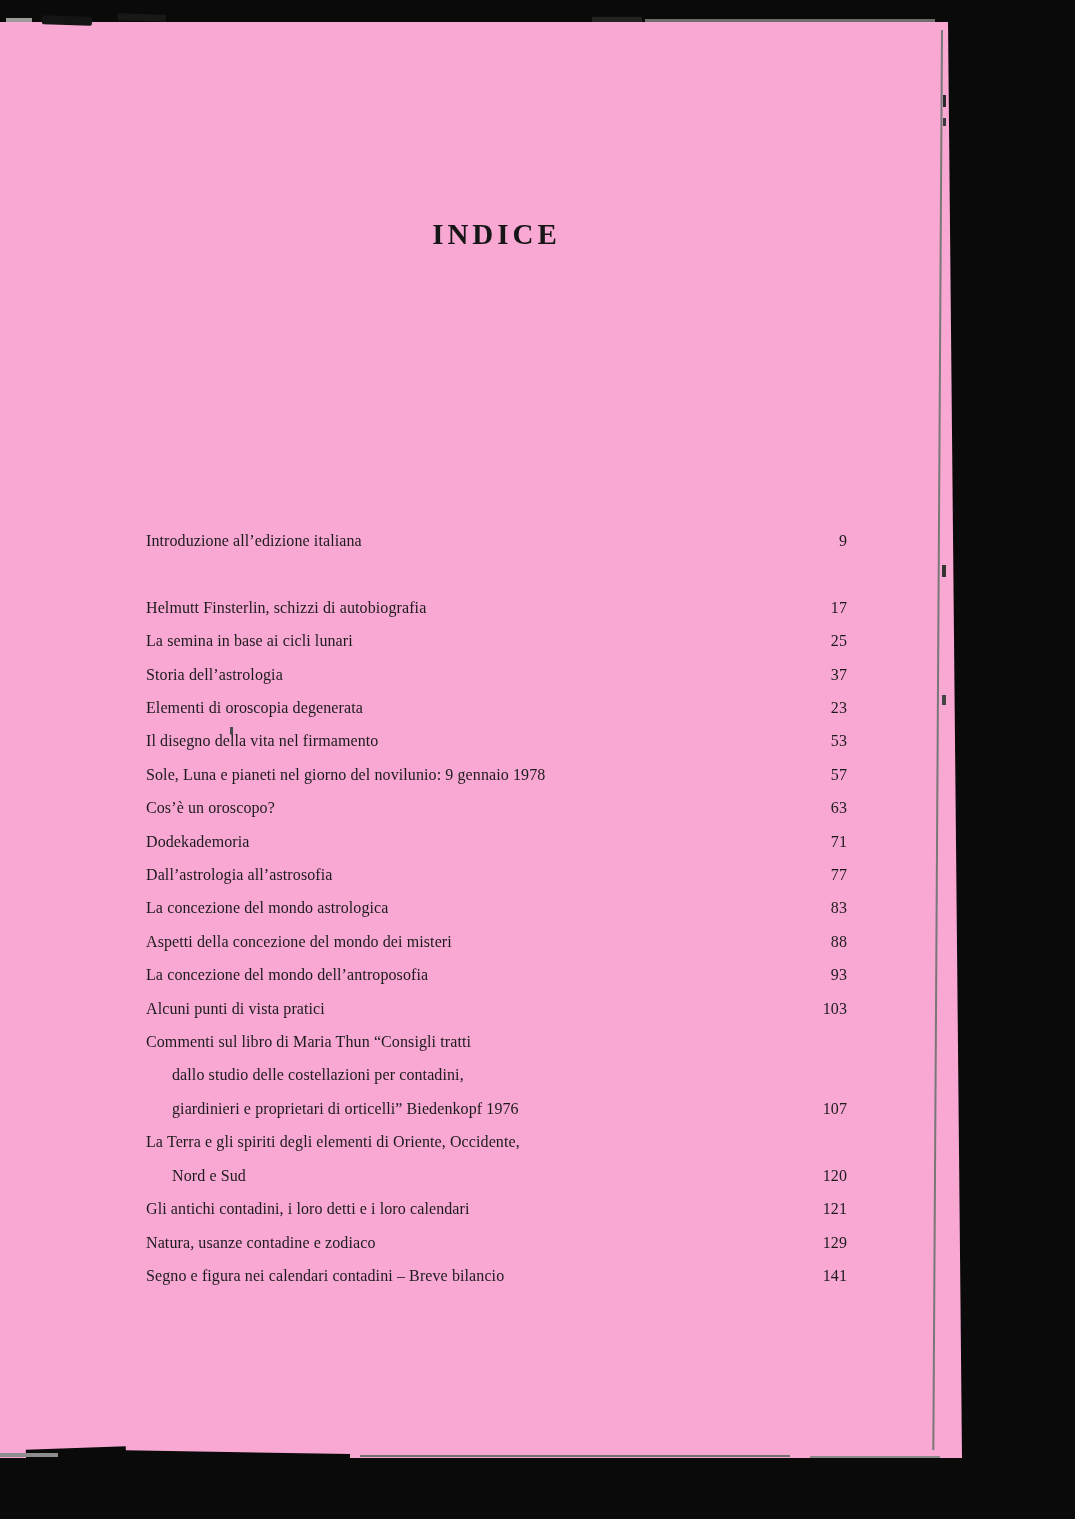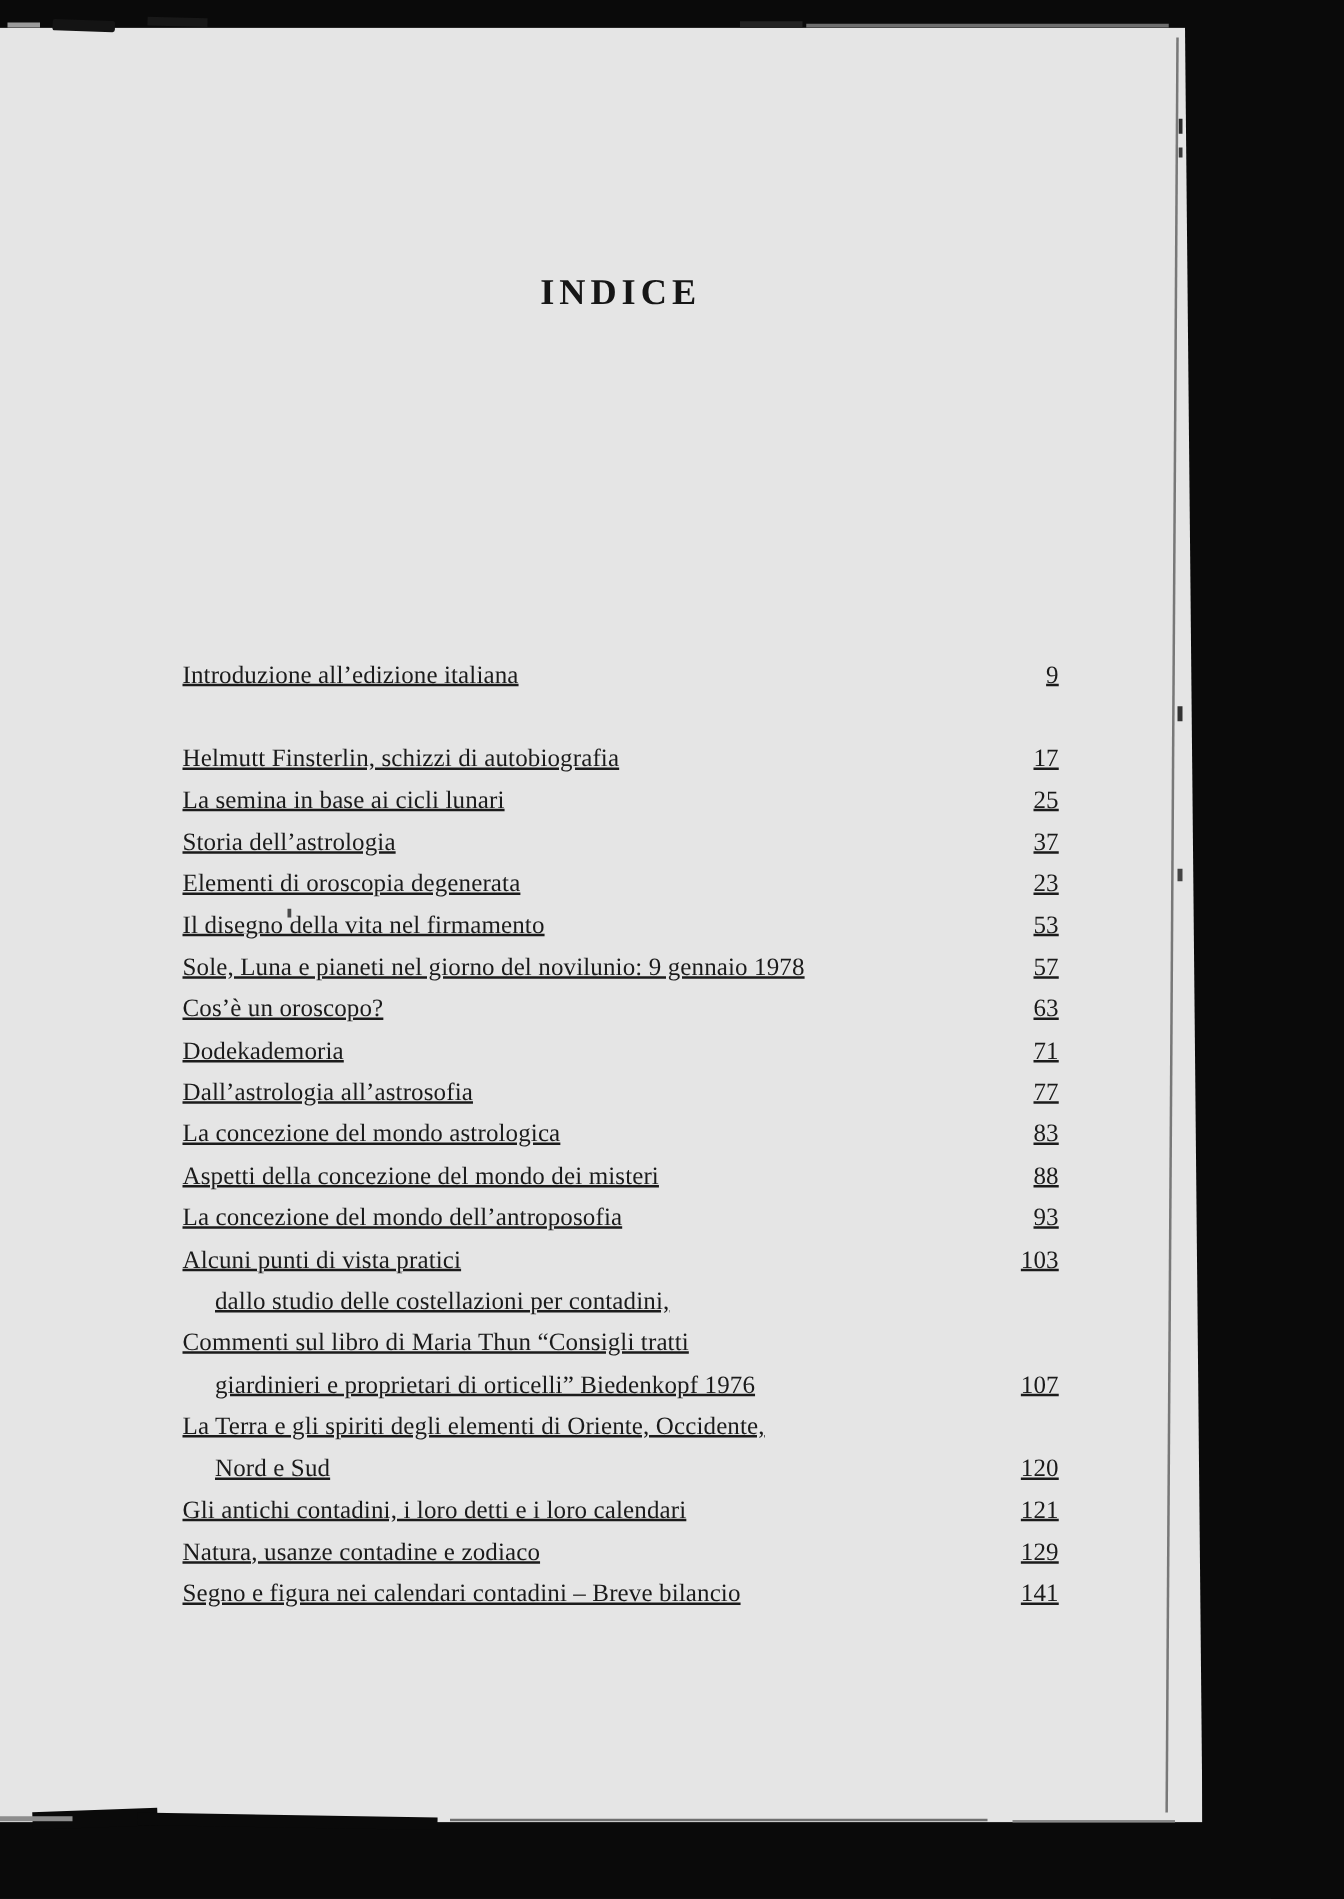--- a/index.html
+++ b/index.html
@@ -14,21 +14,21 @@
     background: #0a0a0a;
     overflow: hidden;
     font-family: "Liberation Serif", serif;
   }
   .paper {
     position: absolute;
     left: 0;
     top: 22px;
     width: 962px;
     height: 1436px;
-    background: #e5e5e5;
+    background: #f9a8d4;
     color: #1b1b1b;
     
     clip-path: polygon(0 0, 948px 0, 962px 100%, 0 100%);
   }
   .title {
     position: absolute;
     left: 146px;
     top: 196px;
     width: 701px;
     margin: 0;
@@ -37,24 +37,23 @@
     line-height: 33px;
     font-weight: 700;
     letter-spacing: 4px;
     color: #161616;
   }
   .toc {
     position: absolute;
     left: 146px;
     top: 502px;
     width: 701px;
-    font-size: 20px;
+    font-size: 16px;
     line-height: 33.4px;
     letter-spacing: 0.1px;
-    text-decoration: underline;
   }
   .entry.gap { margin-bottom: 33.4px; }
   .line { display: flex; align-items: baseline; }
   .line .t { white-space: pre; }
   .line.cont .t { padding-left: 26px; }
   .line .n { margin-left: auto; text-align: right; }
 
   
   .art { position: absolute; pointer-events: none; }
   .a-top-dash     { left: 6px;   top: 18px;   width: 26px;  height: 4px;  background: #9b9b9b; }
@@ -160,25 +159,25 @@
             <span class="n">93</span>
           </div>
         </div>
         <div class="entry">
           <div class="line">
             <span class="t">Alcuni punti di vista pratici</span>
             <span class="n">103</span>
           </div>
         </div>
         <div class="entry">
+          <div class="line">
+            <span class="t">Commenti sul libro di Maria Thun “Consigli tratti</span>
+          </div>
           <div class="line cont">
             <span class="t">dallo studio delle costellazioni per contadini,</span>
-          </div>
-          <div class="line">
-            <span class="t">Commenti sul libro di Maria Thun “Consigli tratti</span>
           </div>
           <div class="line cont">
             <span class="t">giardinieri e proprietari di orticelli” Biedenkopf 1976</span>
             <span class="n">107</span>
           </div>
         </div>
         <div class="entry">
           <div class="line">
             <span class="t">La Terra e gli spiriti degli elementi di Oriente, Occidente,</span>
           </div>

